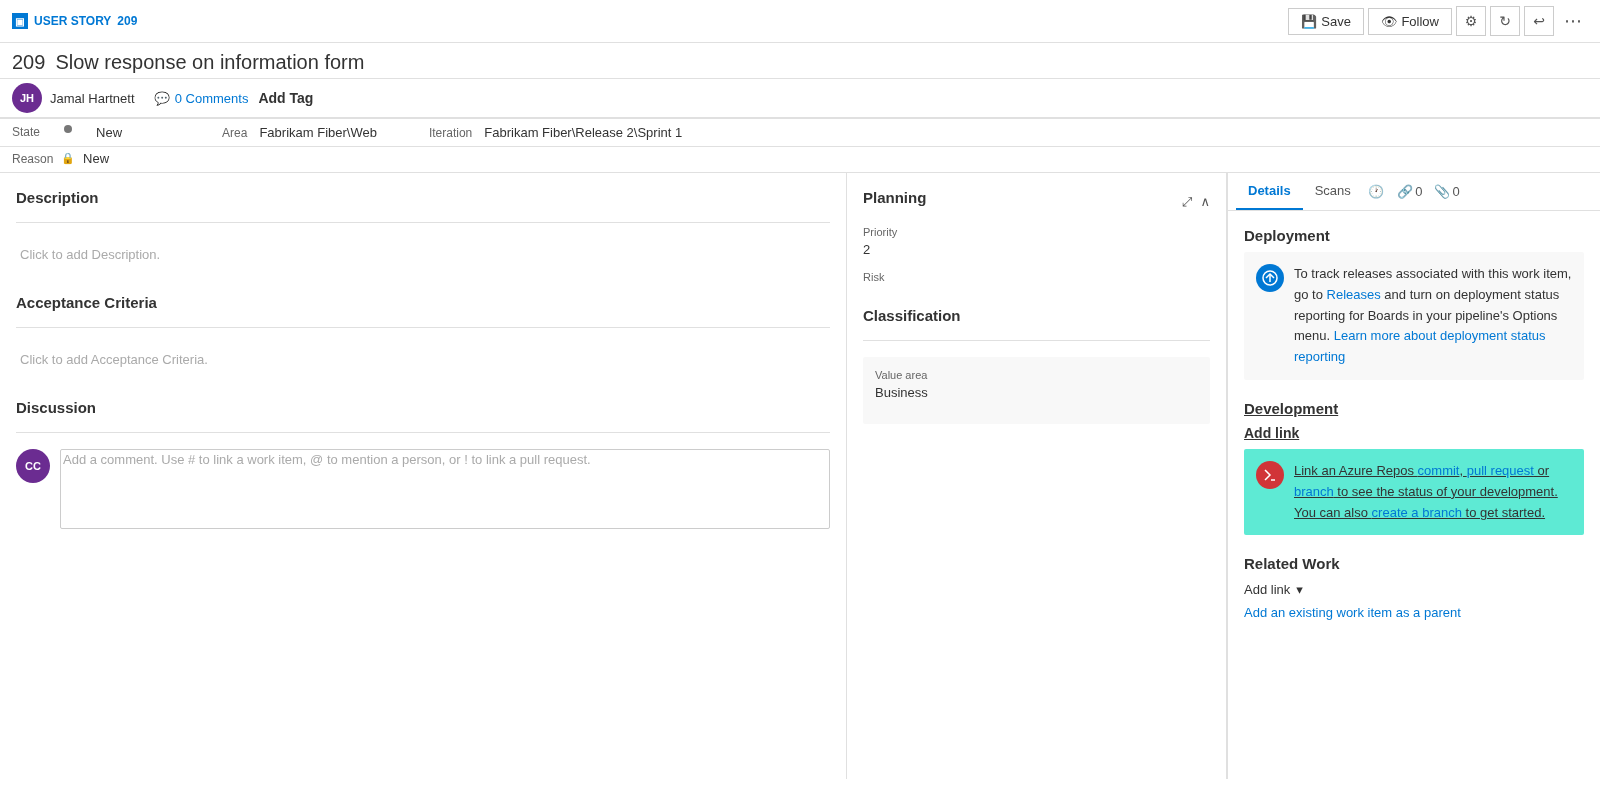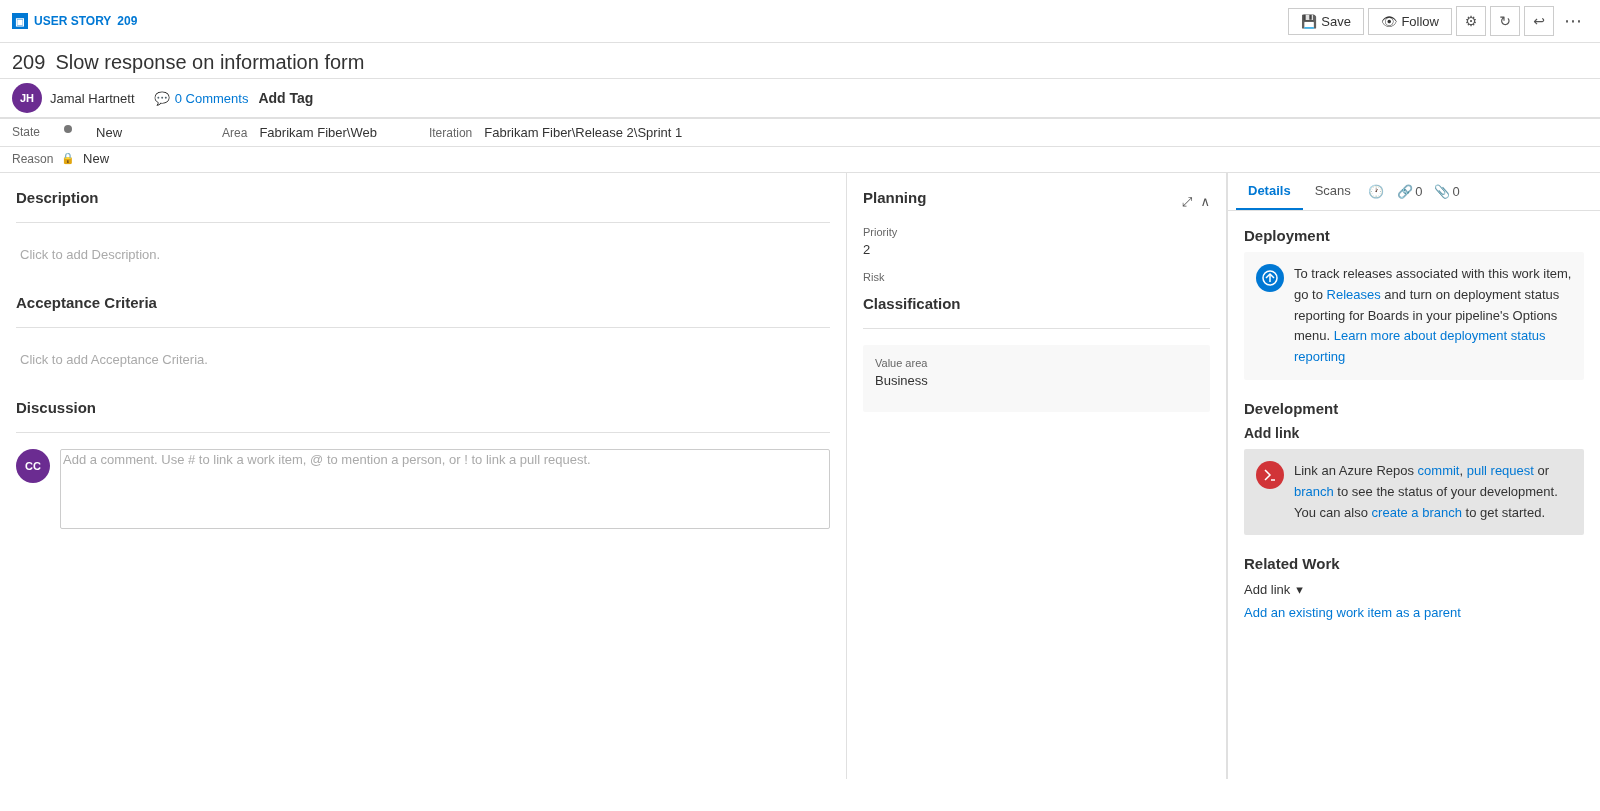--- a/index.html
+++ b/index.html
@@ -321,31 +321,32 @@
       display: flex;
       align-items: center;
       justify-content: center;
       color: #fff;
       font-size: 14px;
     }
     .link-blue { color: #0078d4; cursor: pointer; text-decoration: none; }
 
     .development-section {
       margin-bottom: 20px;
+      text-decoration: underline;
     }
     .add-link-header {
       font-size: 14px;
       font-weight: 600;
       margin-bottom: 8px;
     }
     .dev-card {
       display: flex;
       gap: 10px;
       padding: 12px;
-      background: #e5e5e5;
+      background: #5eead4;
       border-radius: 2px;
       font-size: 13px;
       line-height: 1.6;
     }
     .dev-icon {
       width: 28px;
       height: 28px;
       flex-shrink: 0;
       background: #d13438;
       border-radius: 50%;
@@ -551,21 +552,21 @@
         <div class="field-label">Priority</div>
         <div class="field-value">2</div>
       </div>
 
       <div>
         <div class="field-label">Risk</div>
         <div class="field-value"></div>
       </div>
     </div>
 
-    <div class="classification-section" style="margin-top:12px;">
+    <div class="classification-section" style="margin-top:24px;">
       <div class="section-title">Classification</div>
       <hr class="divider">
       <div class="classification-card">
         <div class="field-label">Value area</div>
         <div class="field-value">Business</div>
       </div>
     </div>
   </div>
 
   <div style="width:373px; display:flex; flex-direction:column; border-left:1px solid #e0e0e0;">

